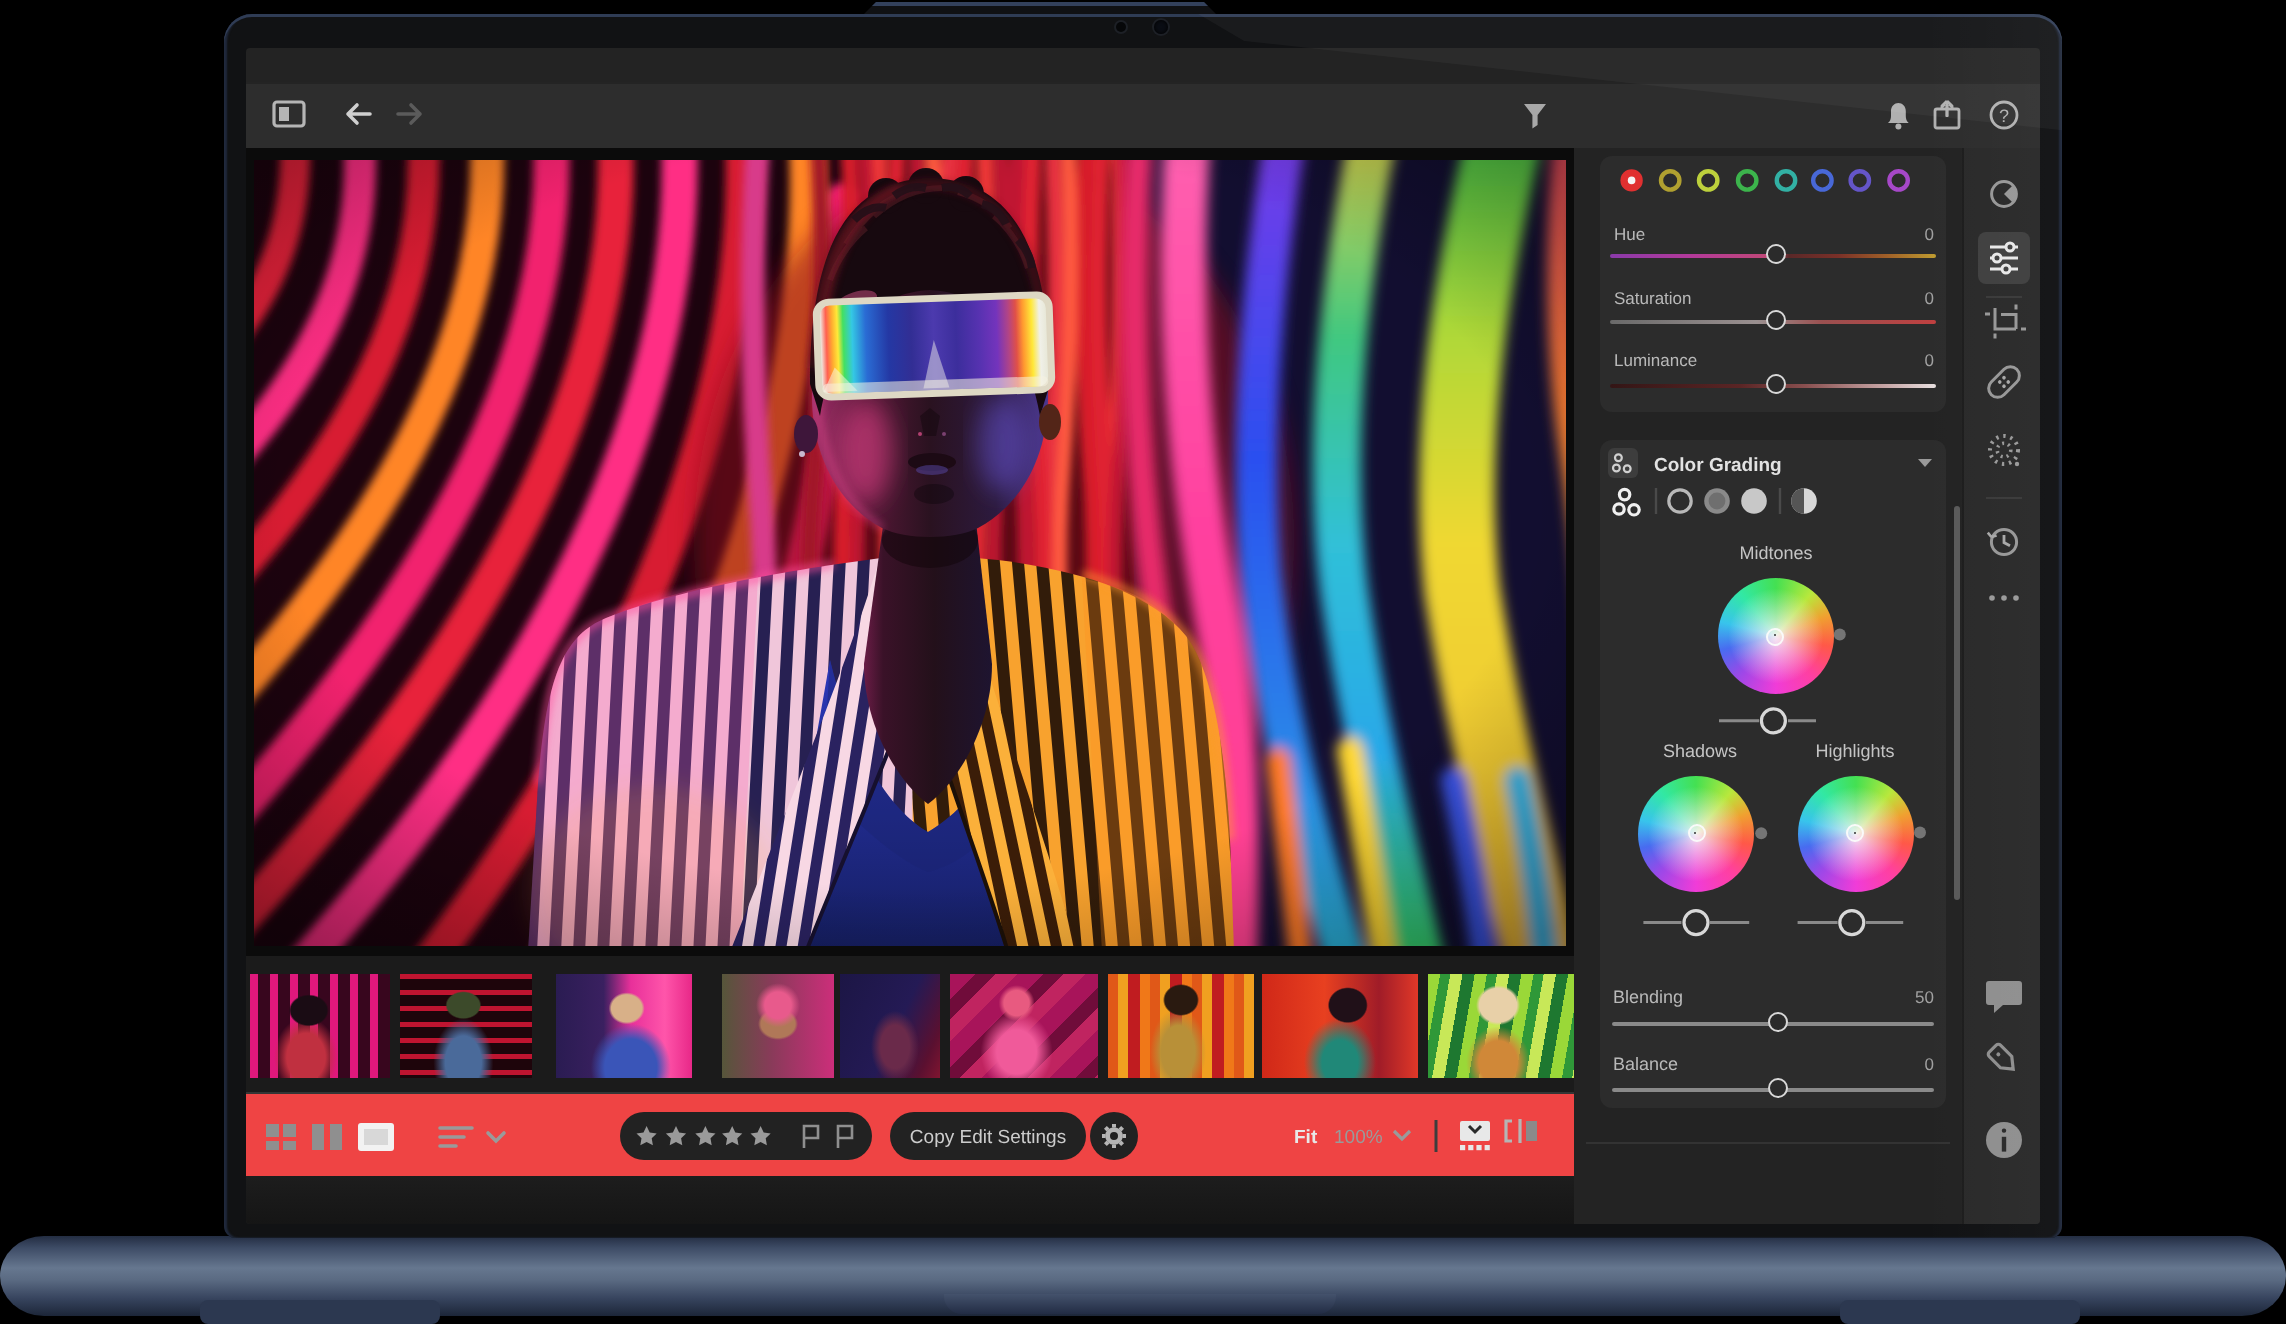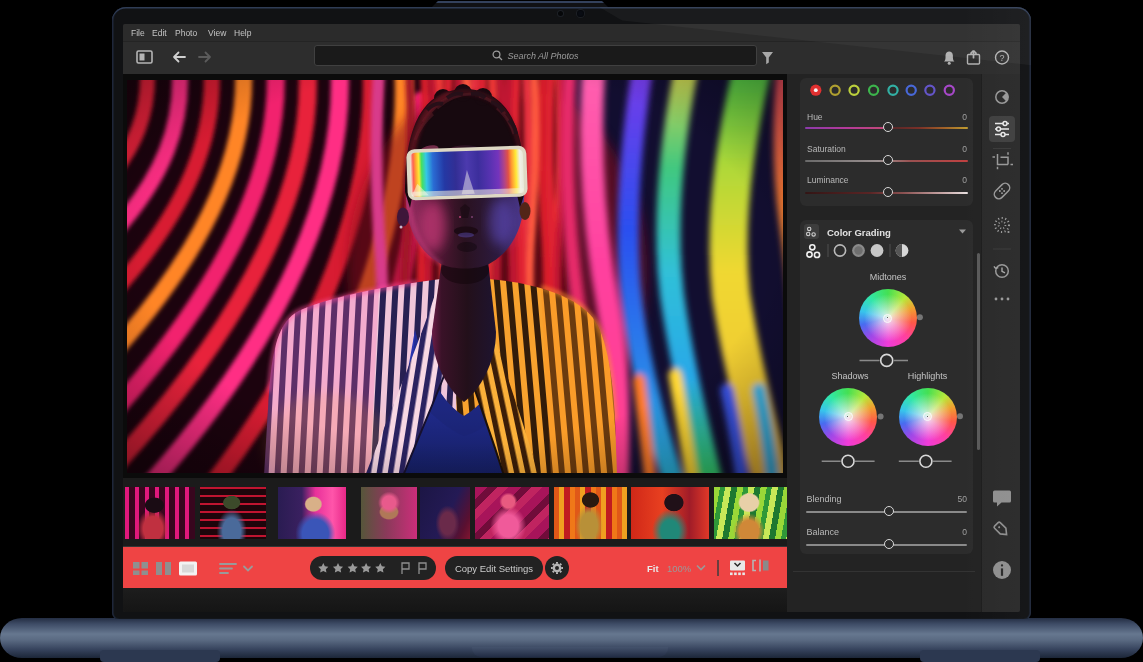--- a/index.html
+++ b/index.html
@@ -51,27 +51,20 @@
 </style></head>
 <body>
 <div class="stage">
   <div class="base"></div>
   <div class="baselip"></div>
   <div class="notch"></div>
   <div class="lid"></div>
   <div class="cam1"></div>
     <div class="cam2"></div>
   <div class="screen">
-    <div class="menubar">
-      <span style="left:8px">File</span>
-        <span style="left:29px">Edit</span>
-        <span style="left:52px">Photo</span>
-      <span style="left:85px">View</span>
-        <span style="left:111px">Help</span>
-    </div>
     <div class="toolbar">
       <svg width="897" height="33" style="position:absolute;left:0;top:0">
 
         <rect x="14" y="9" width="15" height="12" rx="1.5" fill="none" stroke="#b5b5b5" stroke-width="1.6"></rect>
         <rect x="16.5" y="11.5" width="5" height="7" fill="#b5b5b5"></rect>
 
         <path d="M51 15 h11 M51 15 l4.5 -4.5 M51 15 l4.5 4.5" stroke="#cfcfcf" stroke-width="1.8" fill="none" stroke-linecap="round"></path>
 
         <path d="M76 15 h11 M87 15 l-4.5 -4.5 M87 15 l-4.5 4.5" stroke="#5b5b5b" stroke-width="1.8" fill="none" stroke-linecap="round"></path>
 
@@ -81,24 +74,20 @@
         <circle cx="826.2" cy="21.3" r="1.5" fill="#b0b0b0"></circle>
 
         <rect x="844.5" y="12.5" width="12" height="9.5" rx="1" fill="none" stroke="#b0b0b0" stroke-width="1.4"></rect>
         <path d="M850.5 16.5 v-7 M850.5 9 l-3 3 M850.5 9 l3 3" stroke="#b0b0b0" stroke-width="1.4" fill="none"></path>
         <rect x="847.5" y="8" width="6" height="2.5" fill="#2d2d2d"></rect>
         <path d="M850.5 16 v-7.5 M850.5 8.5 l-2.8 2.8 M850.5 8.5 l2.8 2.8" stroke="#b0b0b0" stroke-width="1.4" fill="none"></path>
 
         <circle cx="879" cy="15.5" r="6.5" fill="none" stroke="#b0b0b0" stroke-width="1.4"></circle>
         <text x="879" y="19" text-anchor="middle" font-size="9" fill="#b0b0b0" font-family="Liberation Sans">?</text>
       </svg>
-      <div class="search"><svg width="11" height="11" style="vertical-align:-2px;margin-right:4px">
-            <circle cx="4.5" cy="4.5" r="3.4" fill="none" stroke="#9a9a9a" stroke-width="1.3"></circle>
-            <path d="M7 7 l3 3" stroke="#9a9a9a" stroke-width="1.3"></path>
-          </svg>Search All Photos</div>
     </div>
     <div class="canvas">
     <svg width="656" height="393" viewBox="0 0 656 393" style="position:absolute;left:4px;top:6px">
       <defs>
         <filter id="b2" x="-20%" y="-20%" width="140%" height="140%">
               <feGaussianBlur stdDeviation="2"></feGaussianBlur>
             </filter>
         <filter id="b3" x="-20%" y="-20%" width="140%" height="140%">
               <feGaussianBlur stdDeviation="3.2"></feGaussianBlur>
             </filter>

